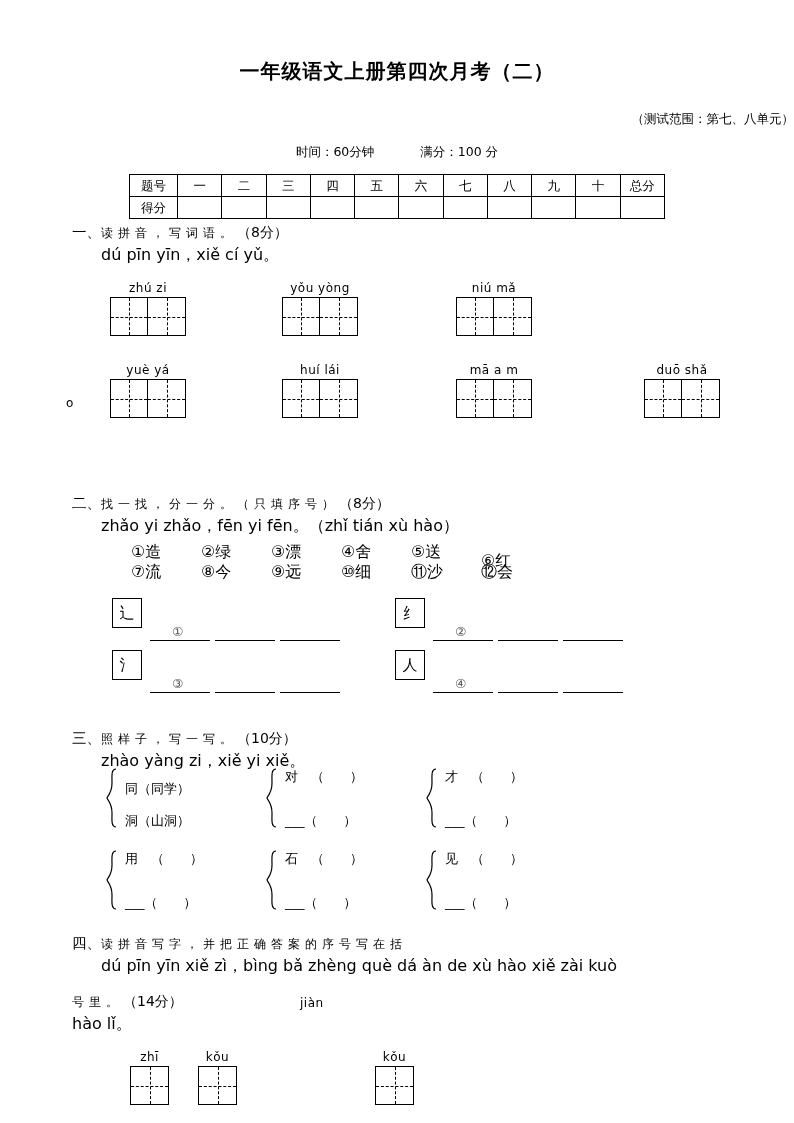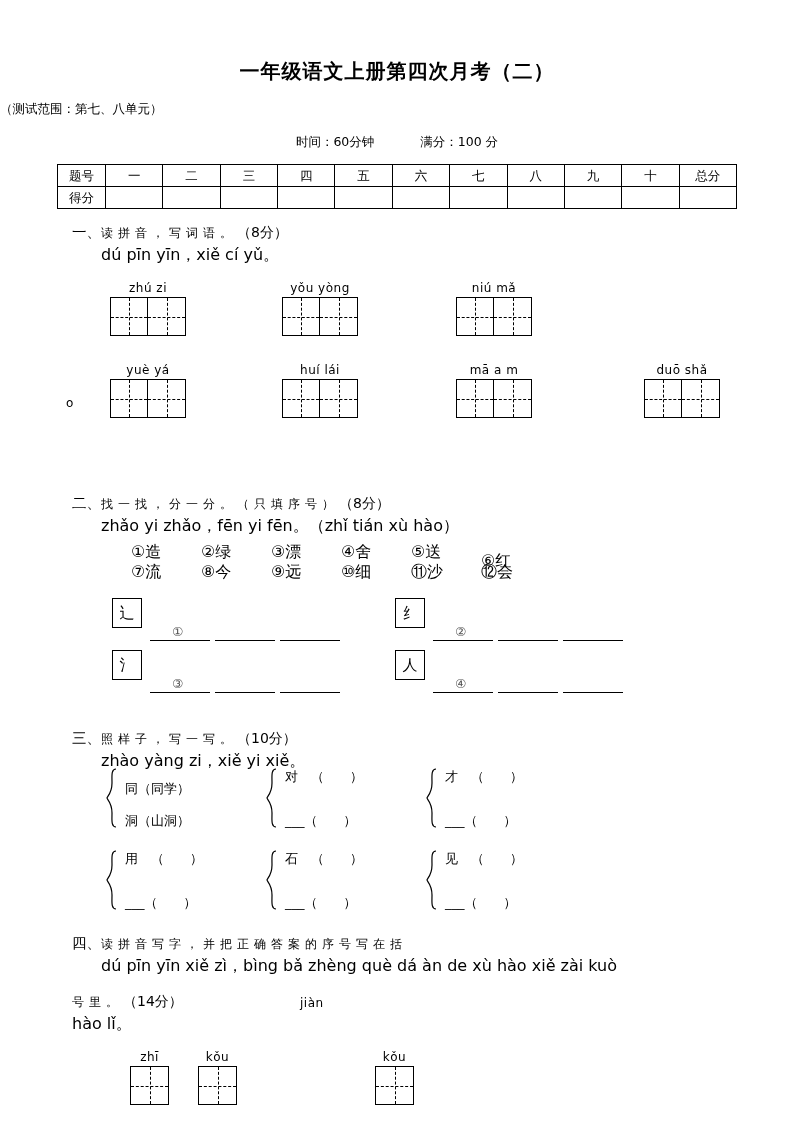--- a/index.html
+++ b/index.html
@@ -20,36 +20,36 @@
   .doc-title {
     text-align: center;
     font-size: 20px;
     font-weight: bold;
     letter-spacing: 1px;
     margin: 0;
     padding-top: 58px;
     font-family: "DejaVu Sans", "Liberation Sans", sans-serif;
   }
   .doc-subtitle {
-    text-align: left;
+    text-align: right;
     font-size: 12.5px;
-    margin-top: 16px;
+    margin-top: 26px;
   }
   .doc-meta {
     text-align: center;
     font-size: 12.5px;
     margin-top: 16px;
   }
   .doc-meta .gap { display: inline-block; width: 38px; }
 
   
   .score-table {
     border-collapse: collapse;
     margin: 13px auto 4px auto;
-    width: 680px;
+    width: 536px;
     table-layout: fixed;
   }
   .score-table td {
     border: 1px solid #000;
     height: 21px;
     text-align: center;
     font-size: 12.5px;
     padding: 0;
     line-height: 21px;
   }

